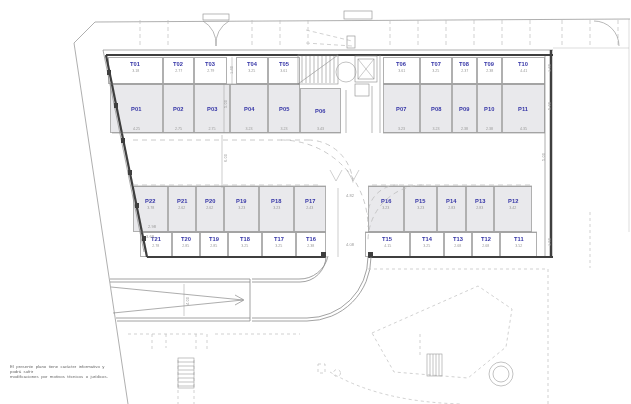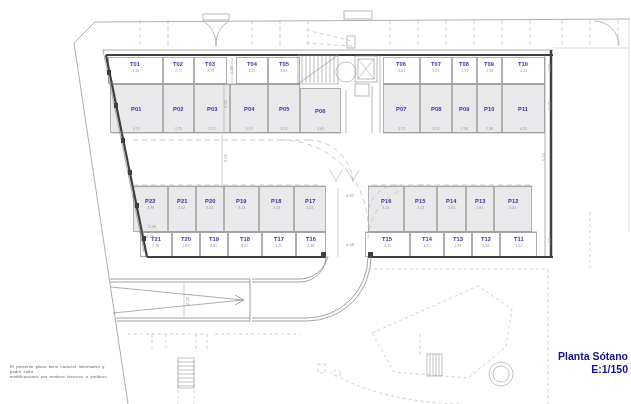--- a/index.html
+++ b/index.html
@@ -334,23 +334,19 @@
     <div class="dim" style="left:350px;top:245px">4.08</div>
     <div class="dim rot" style="left:188px;top:301px">4.00</div>
     <div class="dim" style="left:152px;top:227px">2.98</div>
     <div class="dim" style="left:150px;top:237px">3.68</div>
     <div class="dim rot" style="left:550px;top:68px">1.60</div>
     <div class="dim rot" style="left:550px;top:106px">5.00</div>
     <div class="dim rot" style="left:544px;top:157px">5.00</div>
     <div class="dim rot" style="left:550px;top:242px">1.50</div>
   </div>
 
-  <div id="titleblock">
-    <div>Planta Sótano</div>
-    <div>E:1/150</div>
-  </div>
 
   <div id="disclaimer">
     <div>El presente plano tiene carácter informativo y podrá sufrir</div>
     <div>modificaciones por motivos técnicos o jurídicos.</div>
   </div>
 
 </div>
 
 </body></html>

